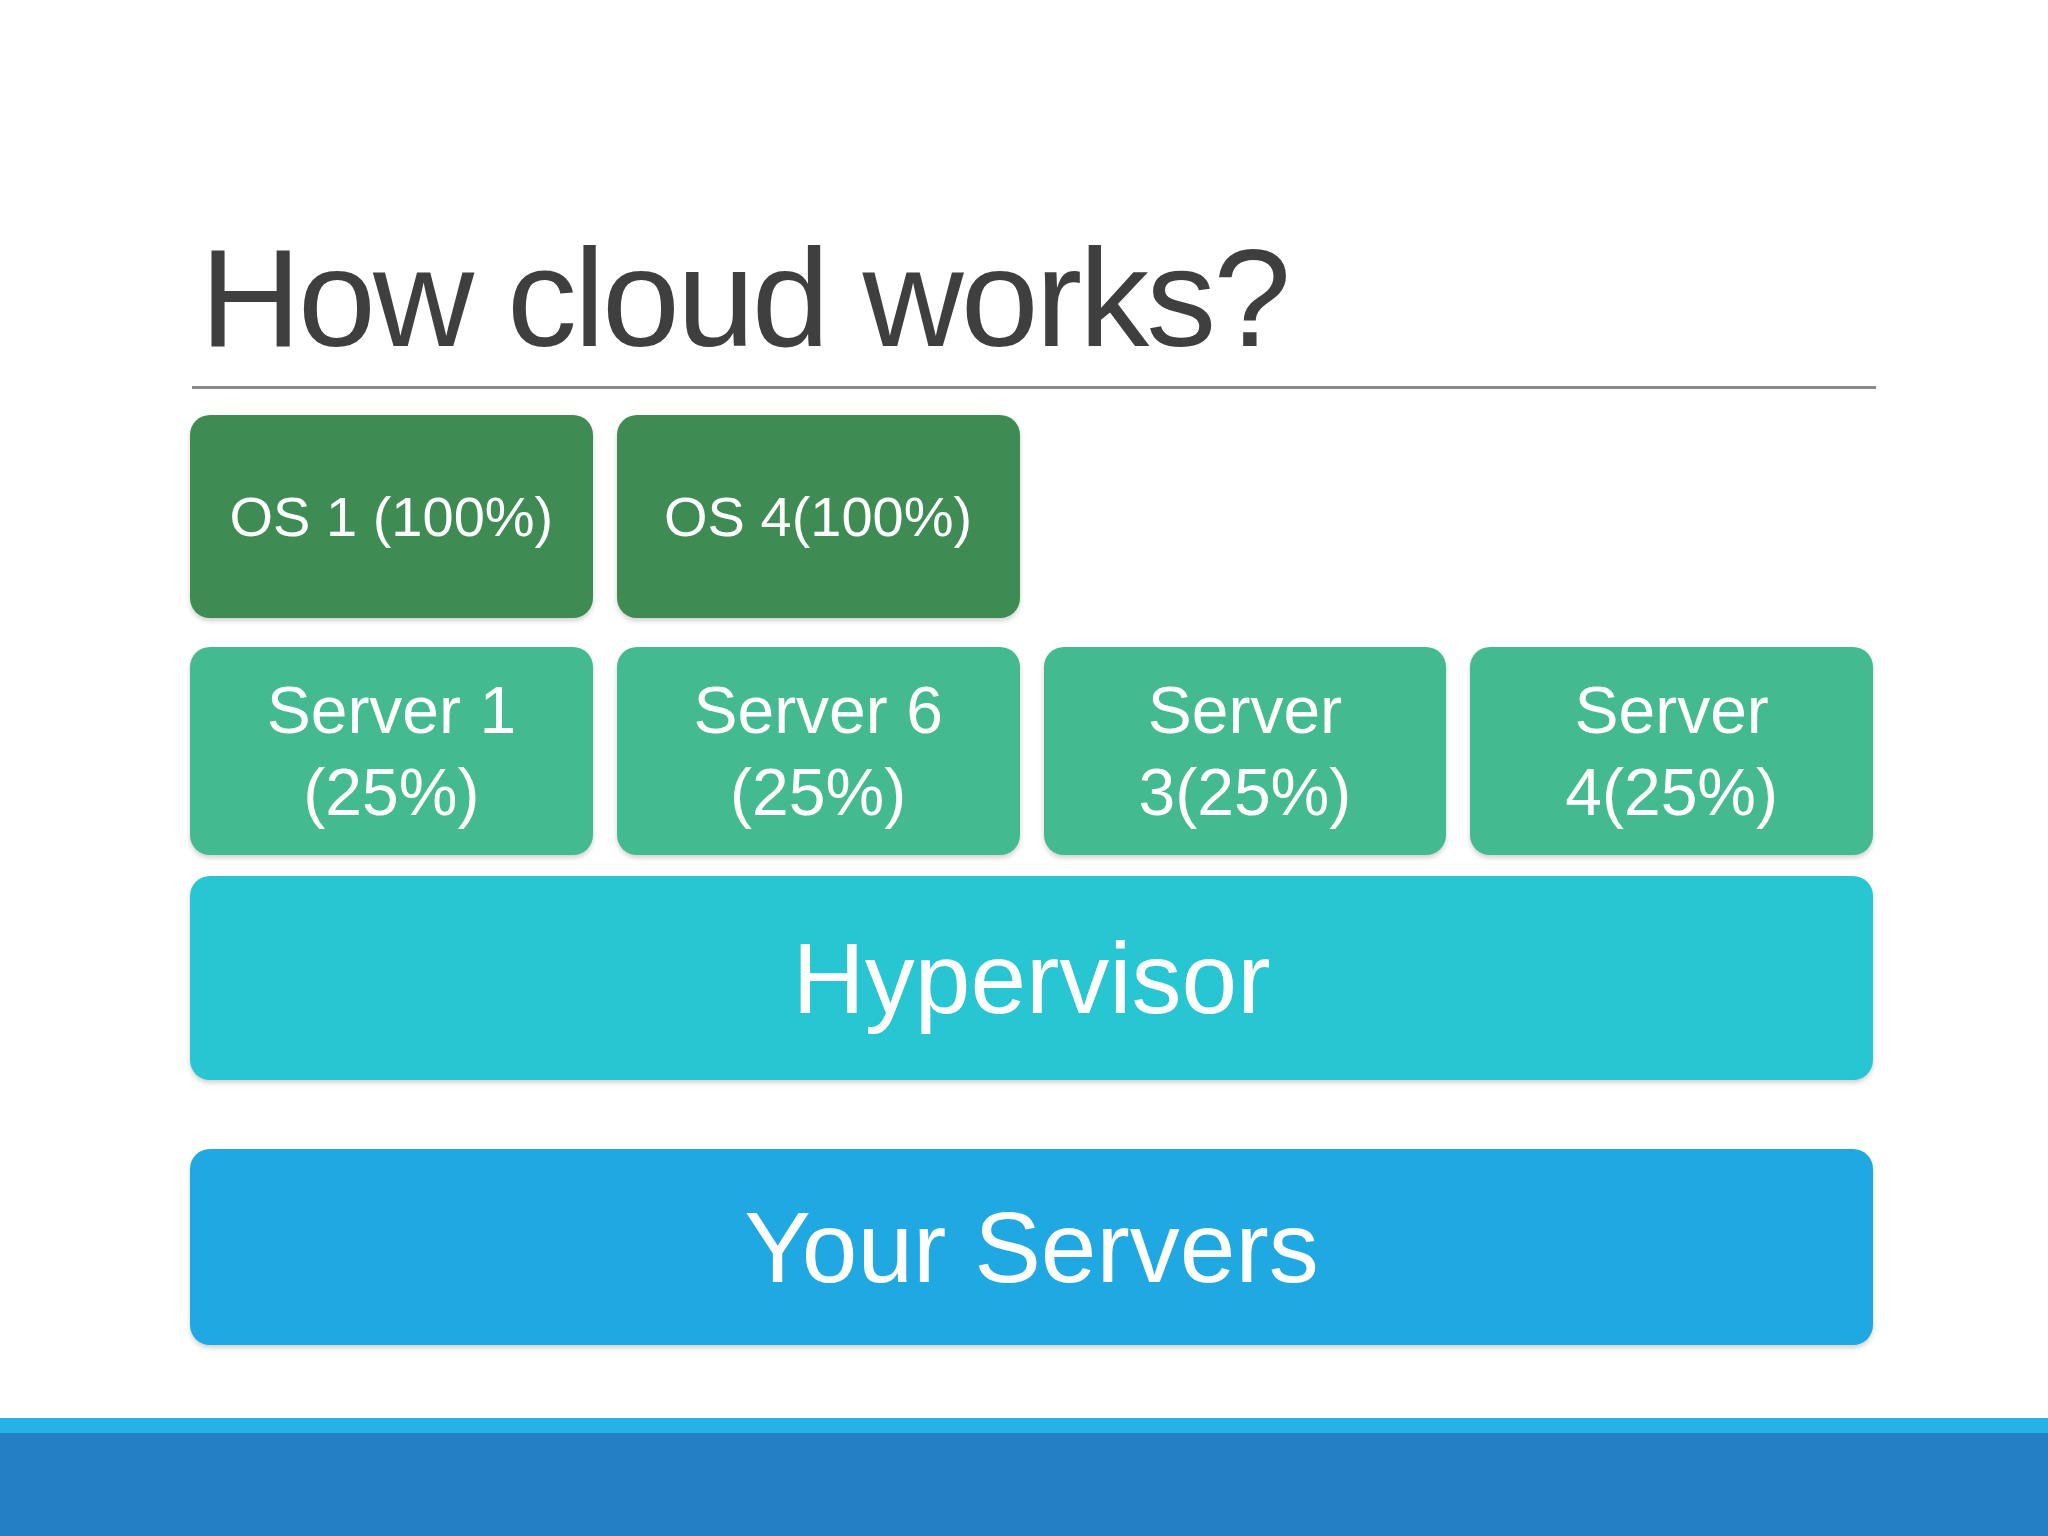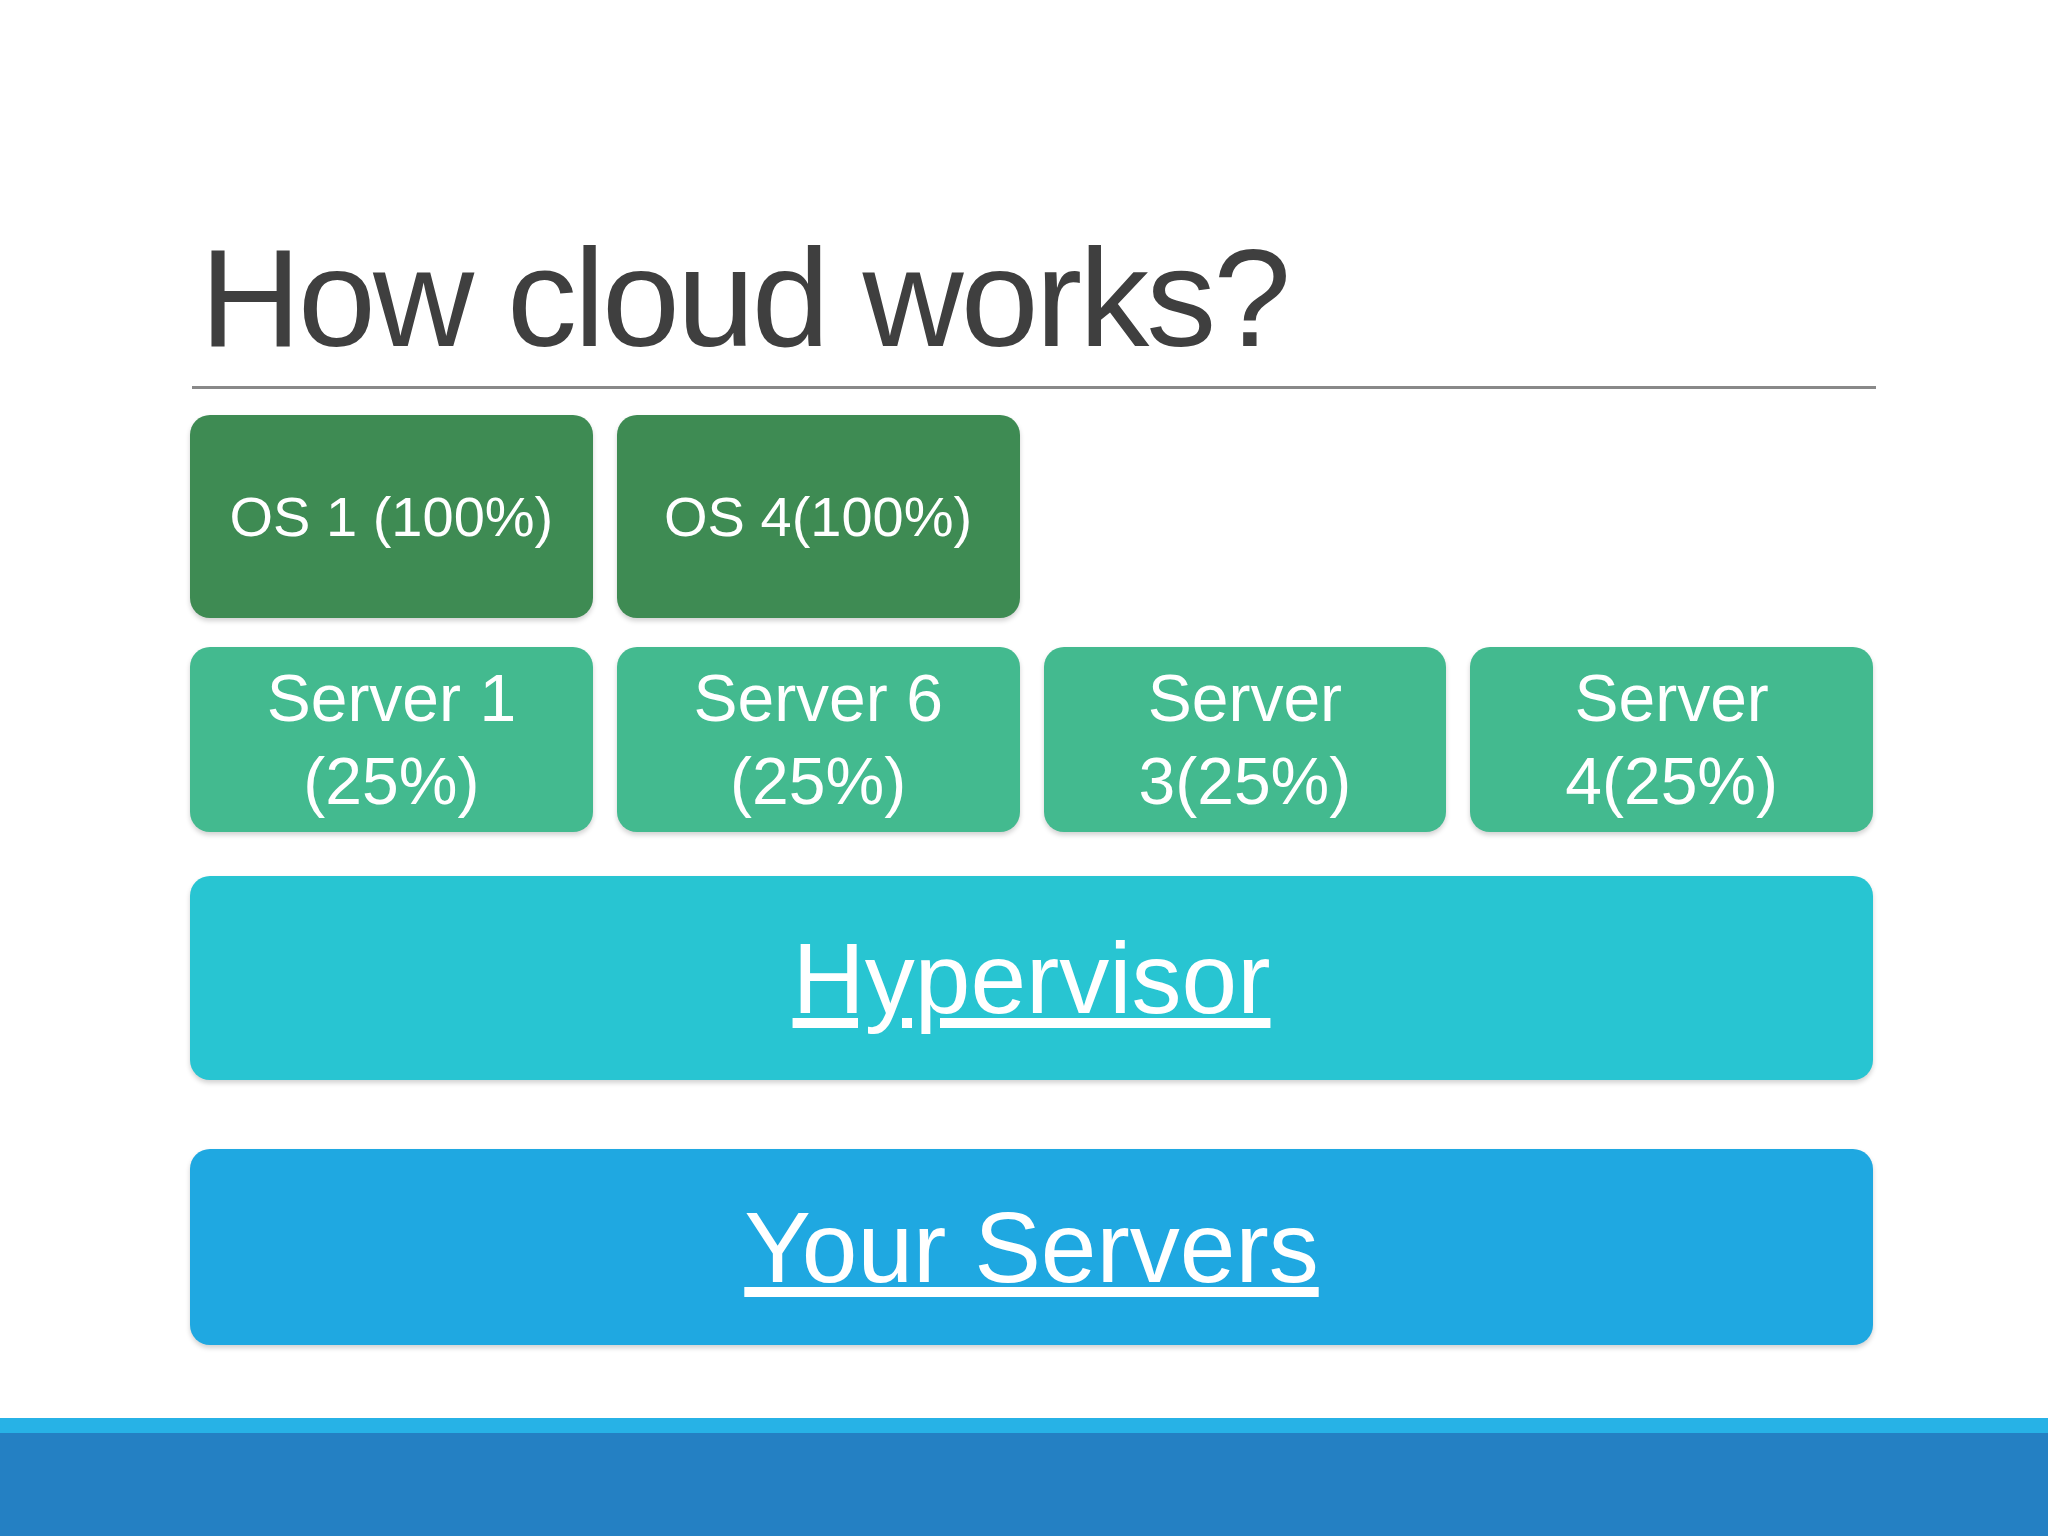--- a/index.html
+++ b/index.html
@@ -38,21 +38,21 @@
   }
   .row {
     position: absolute;
     left: 190px;
     width: 1683px;
     display: grid;
     grid-template-columns: repeat(4, 1fr);
     column-gap: 24px;
   }
   .os-row     { top: 415px; height: 203px; }
-  .server-row { top: 647px; height: 185px; }
+  .server-row { top: 647px; height: 208px; }
   .box {
     border-radius: 20px;
     display: flex;
     flex-direction: column;
     align-items: center;
     justify-content: center;
     text-align: center;
     color: #ffffff;
     box-shadow: 0 3px 5px rgba(0,0,0,0.18);
   }
@@ -64,21 +64,20 @@
   .box.server {
     background: var(--server-box, #43BA8F);
     font-size: 66px;
     line-height: 1.25;
   }
   .box.server .line { display: block; }
   .box.wide {
     position: absolute;
     left: 190px;
     width: 1683px;
-    text-decoration: underline;
   }
   .box.hypervisor {
     top: 876px;
     height: 204px;
     background: var(--hypervisor-box, #28C5D2);
     font-size: 100px;
   }
   .box.your-servers {
     top: 1149px;
     height: 196px;

